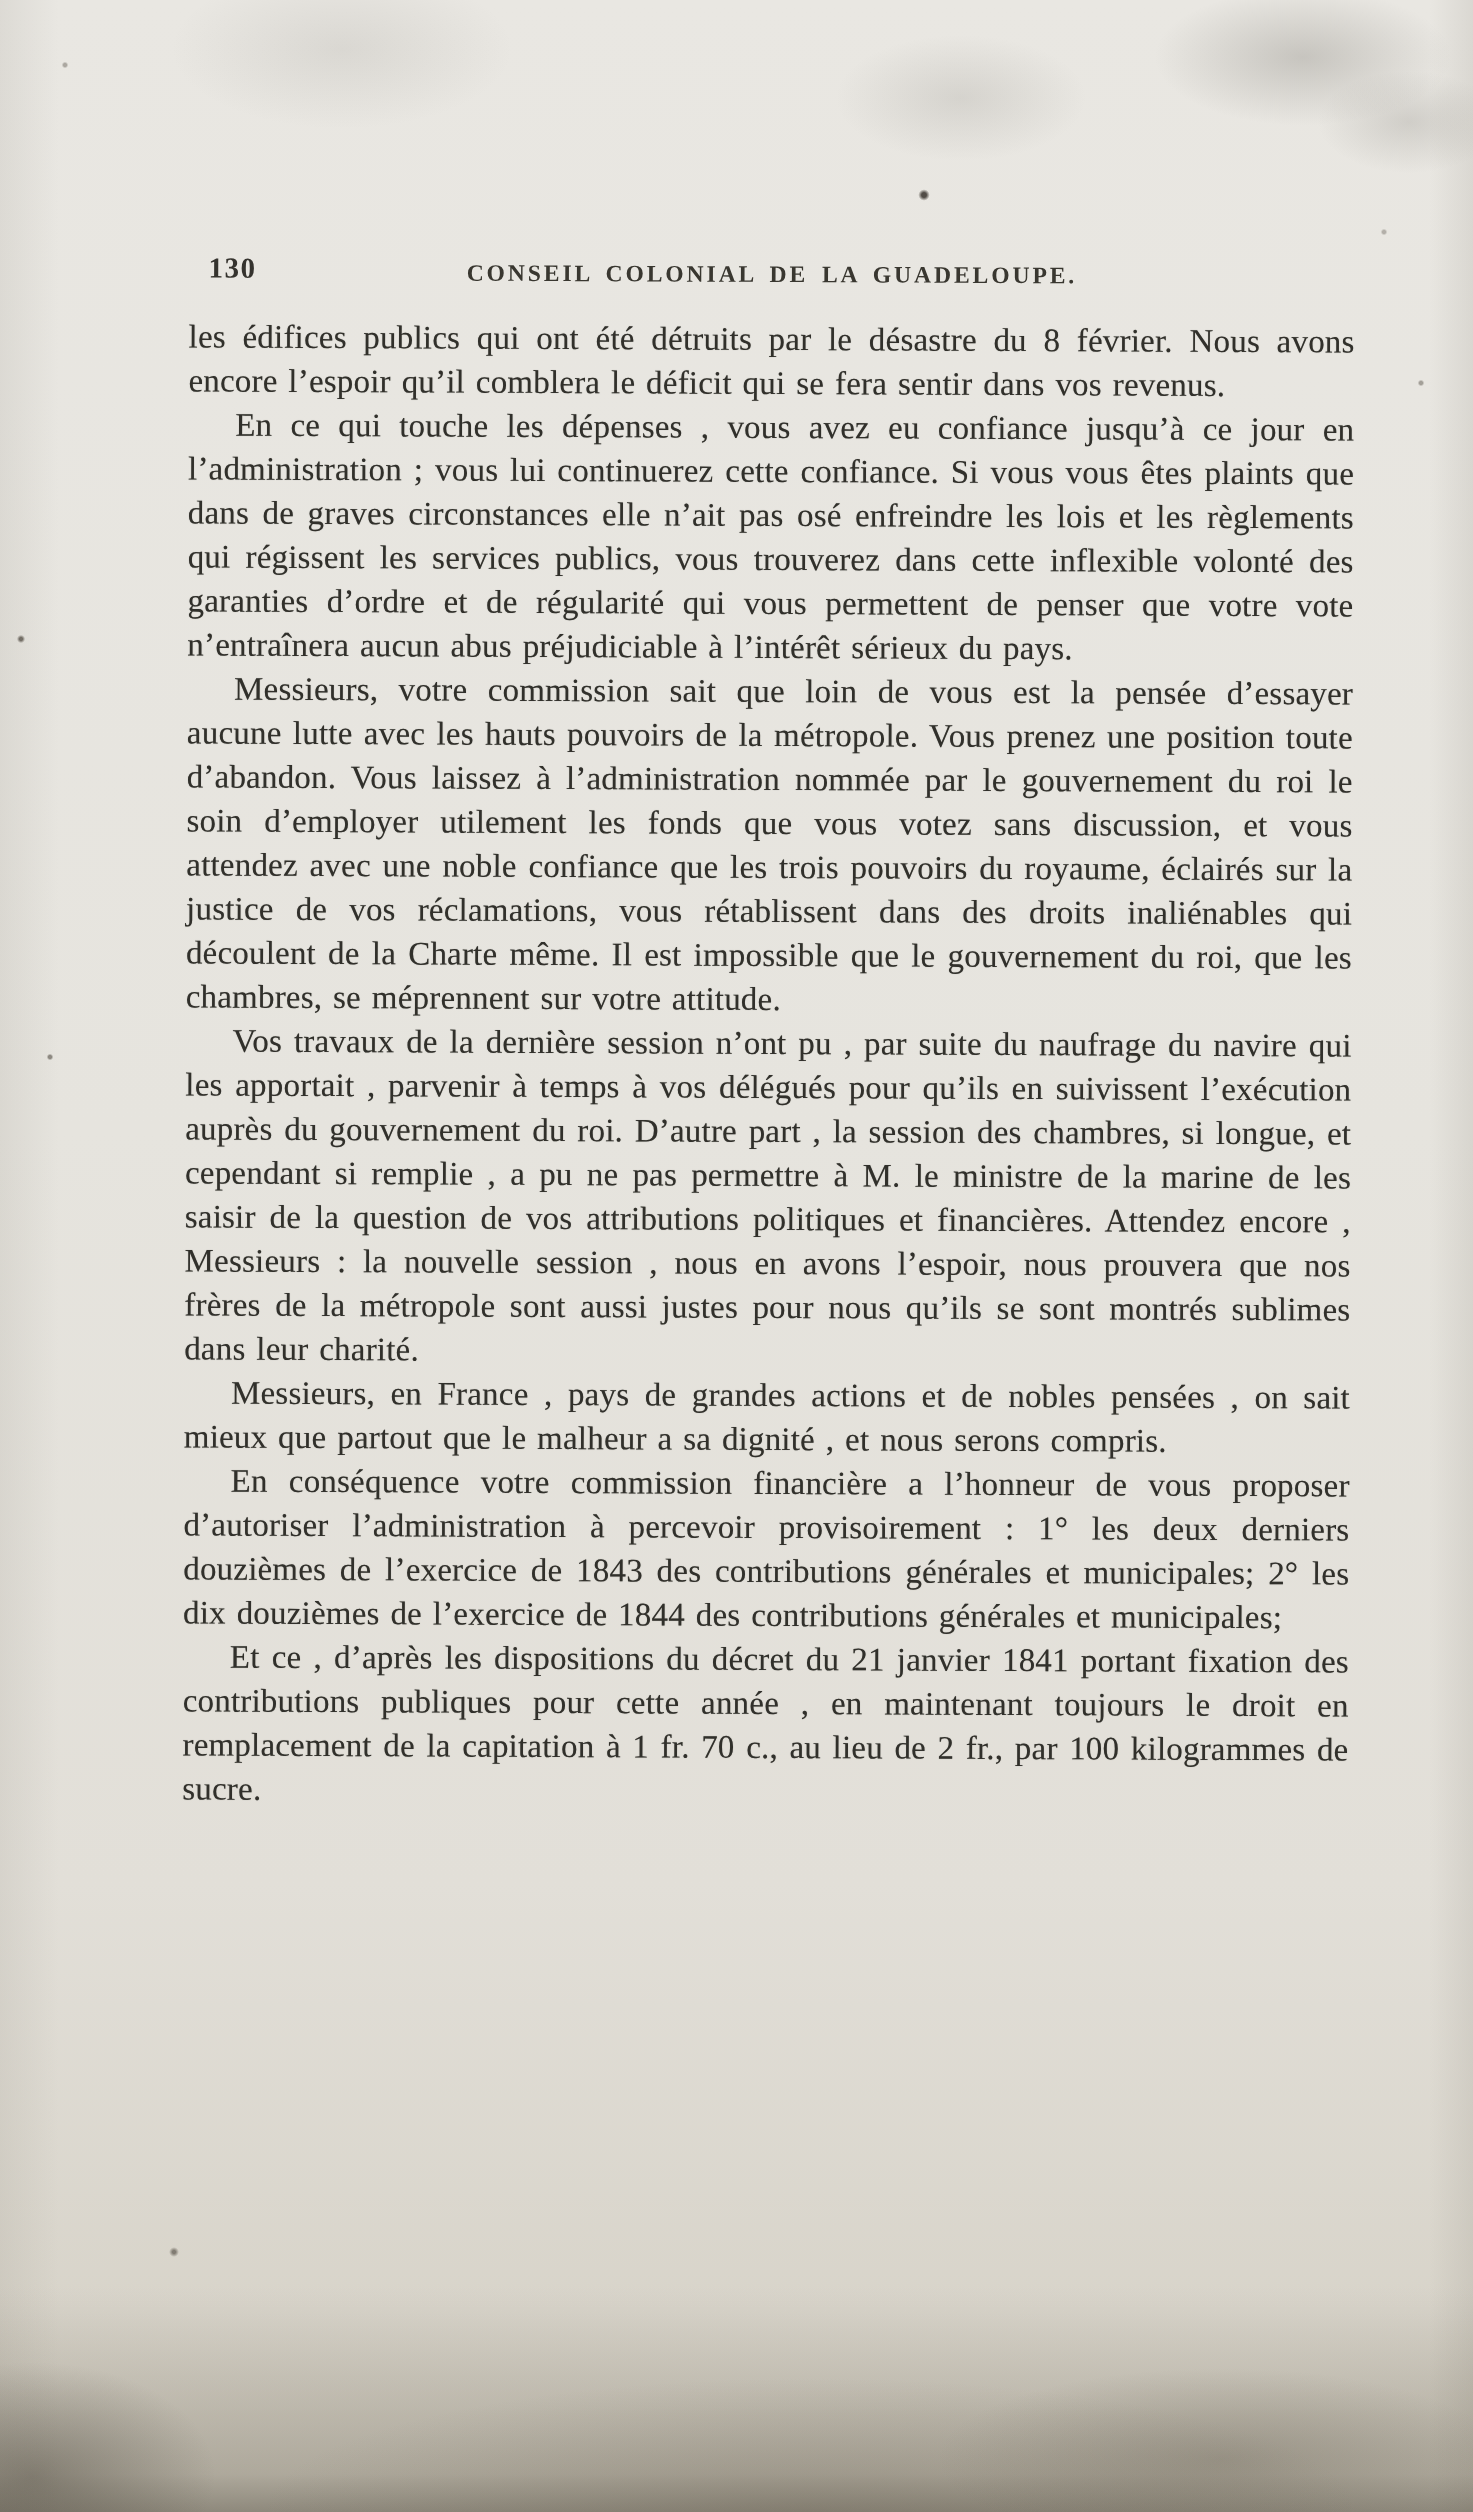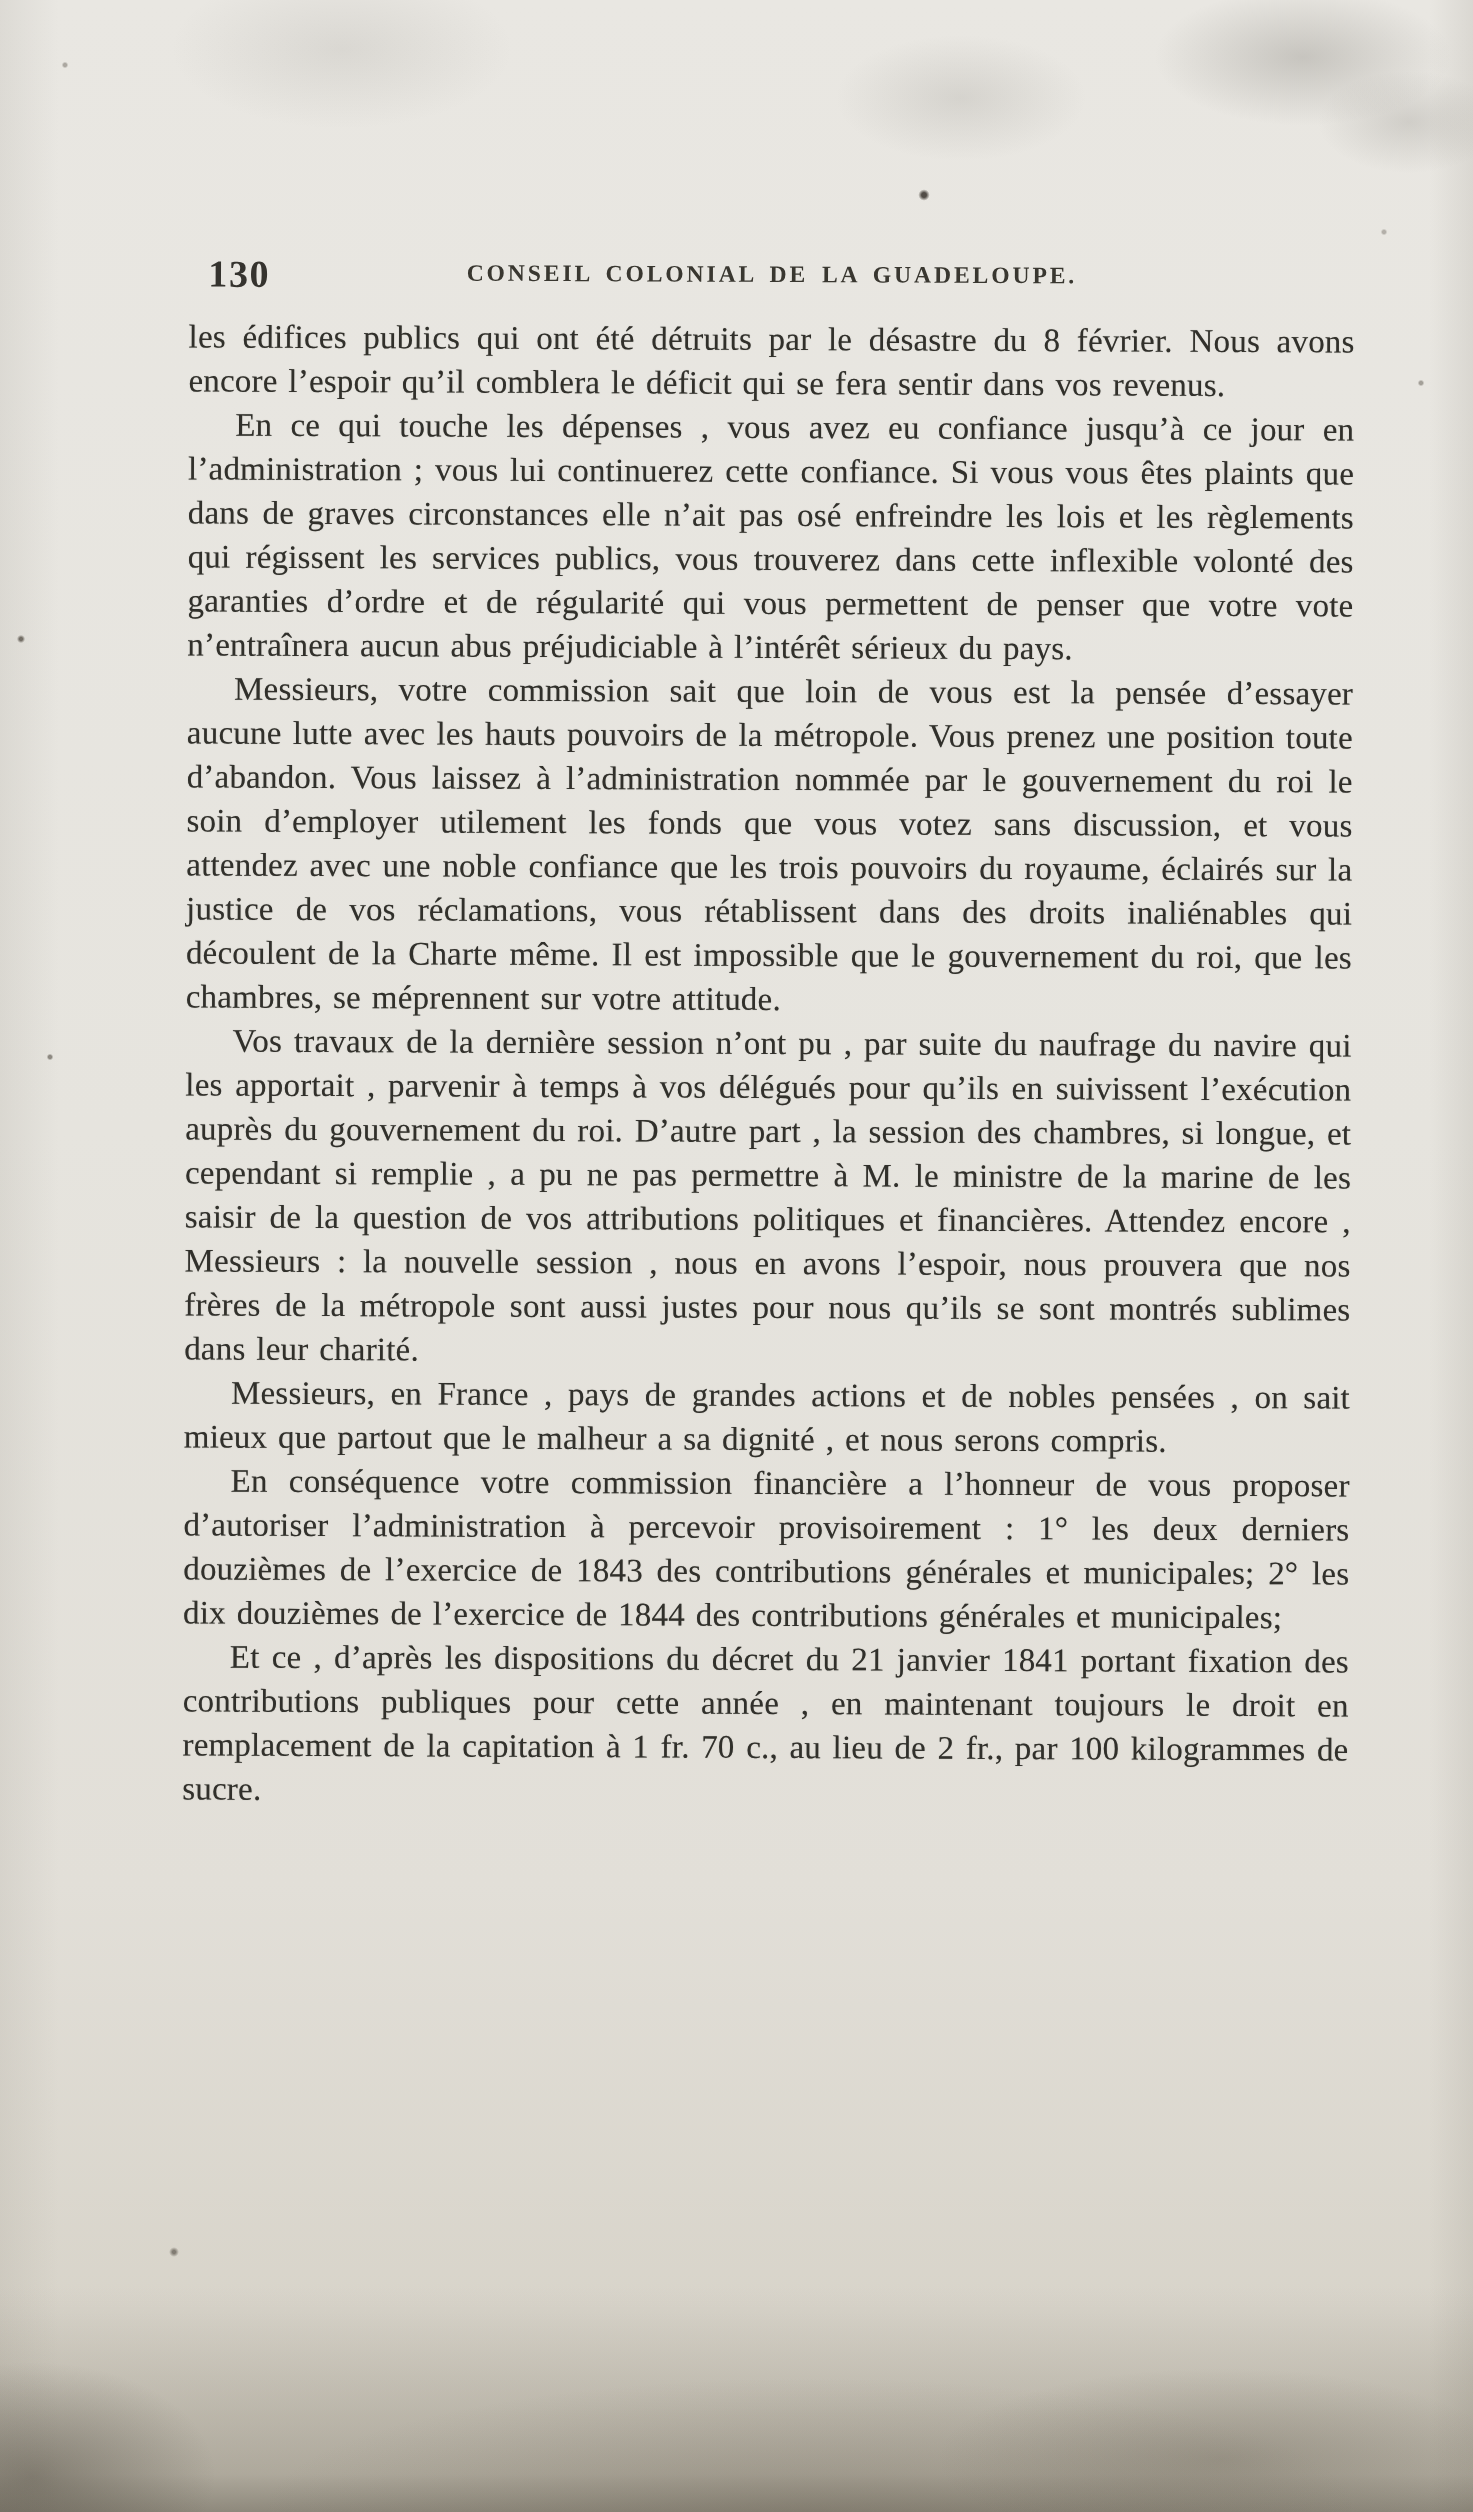--- a/index.html
+++ b/index.html
@@ -51,21 +51,21 @@
     height: 52px;
     margin-bottom: 11.4px;
   }
 
   .pagenum {
     position: absolute;
     left: 19.5px;
     top: 0;
     font-family: "Liberation Serif", "DejaVu Serif", serif;
     font-weight: bold;
-    font-size: 38px;
+    font-size: 29px;
     letter-spacing: 1.6px;
     color: #35332e;
   }
 
   .running-head {
     position: absolute;
     left: 0;
     right: 0;
     top: 6.5px;
     text-align: center;

